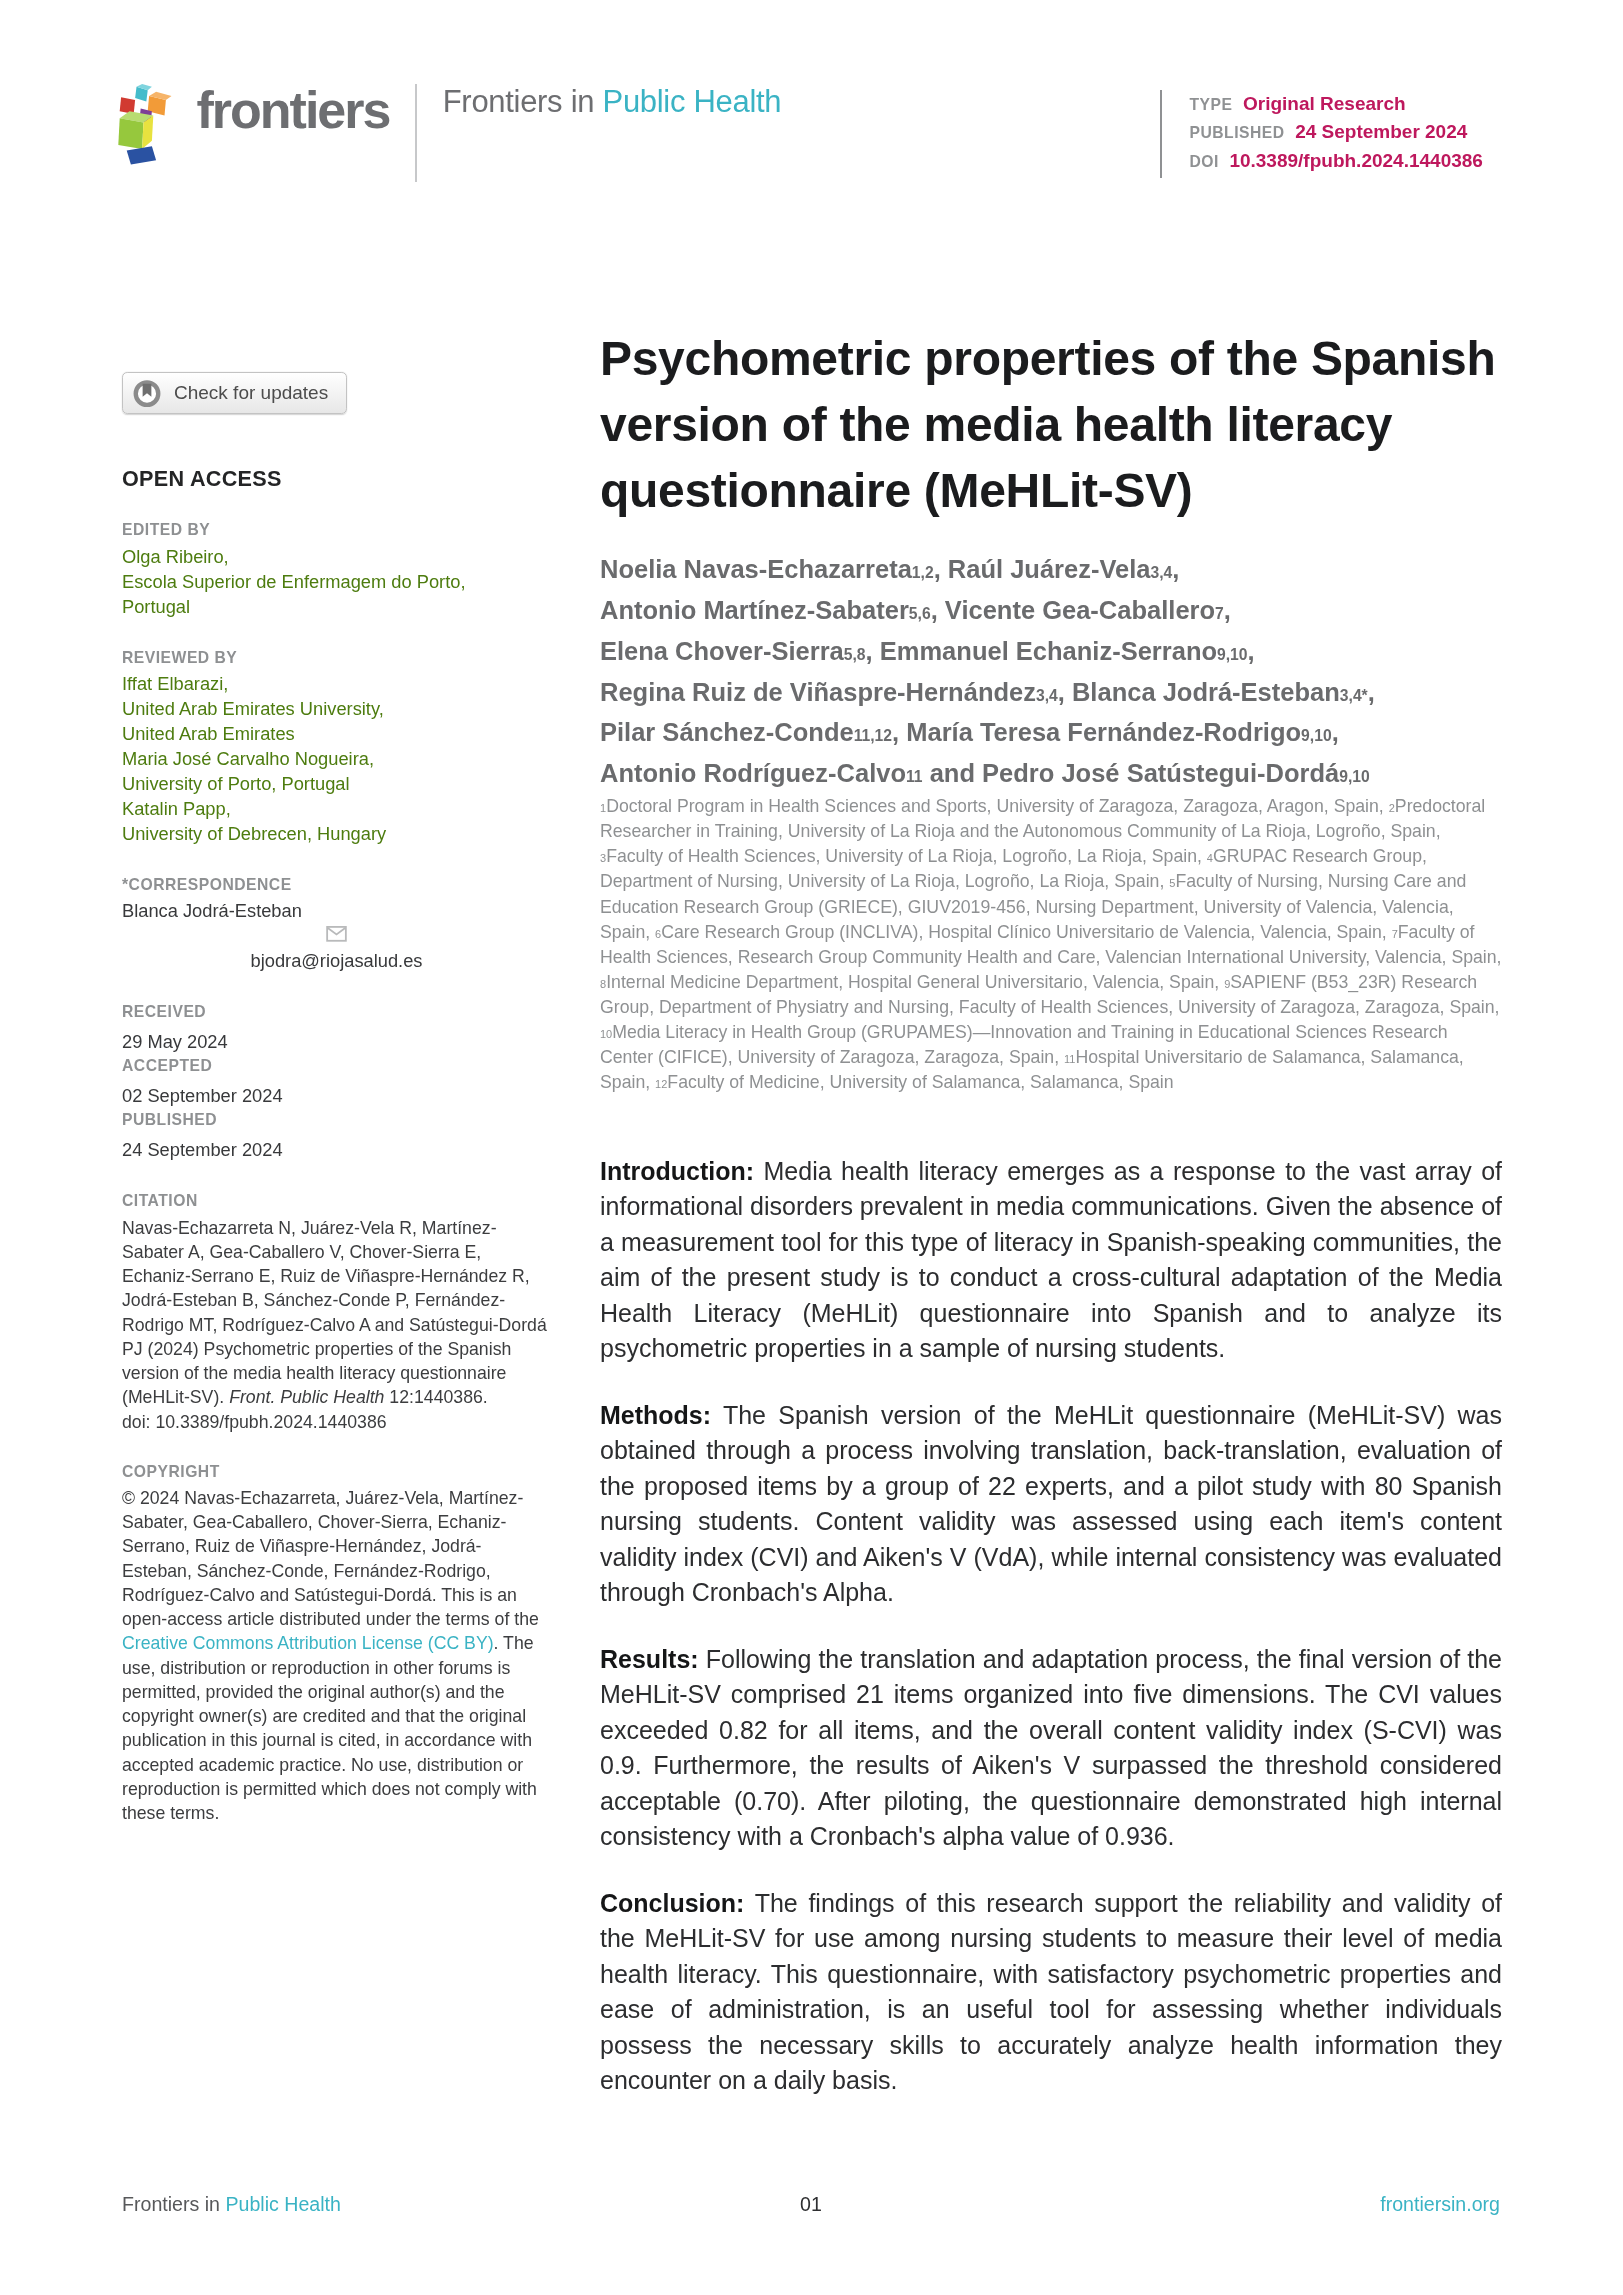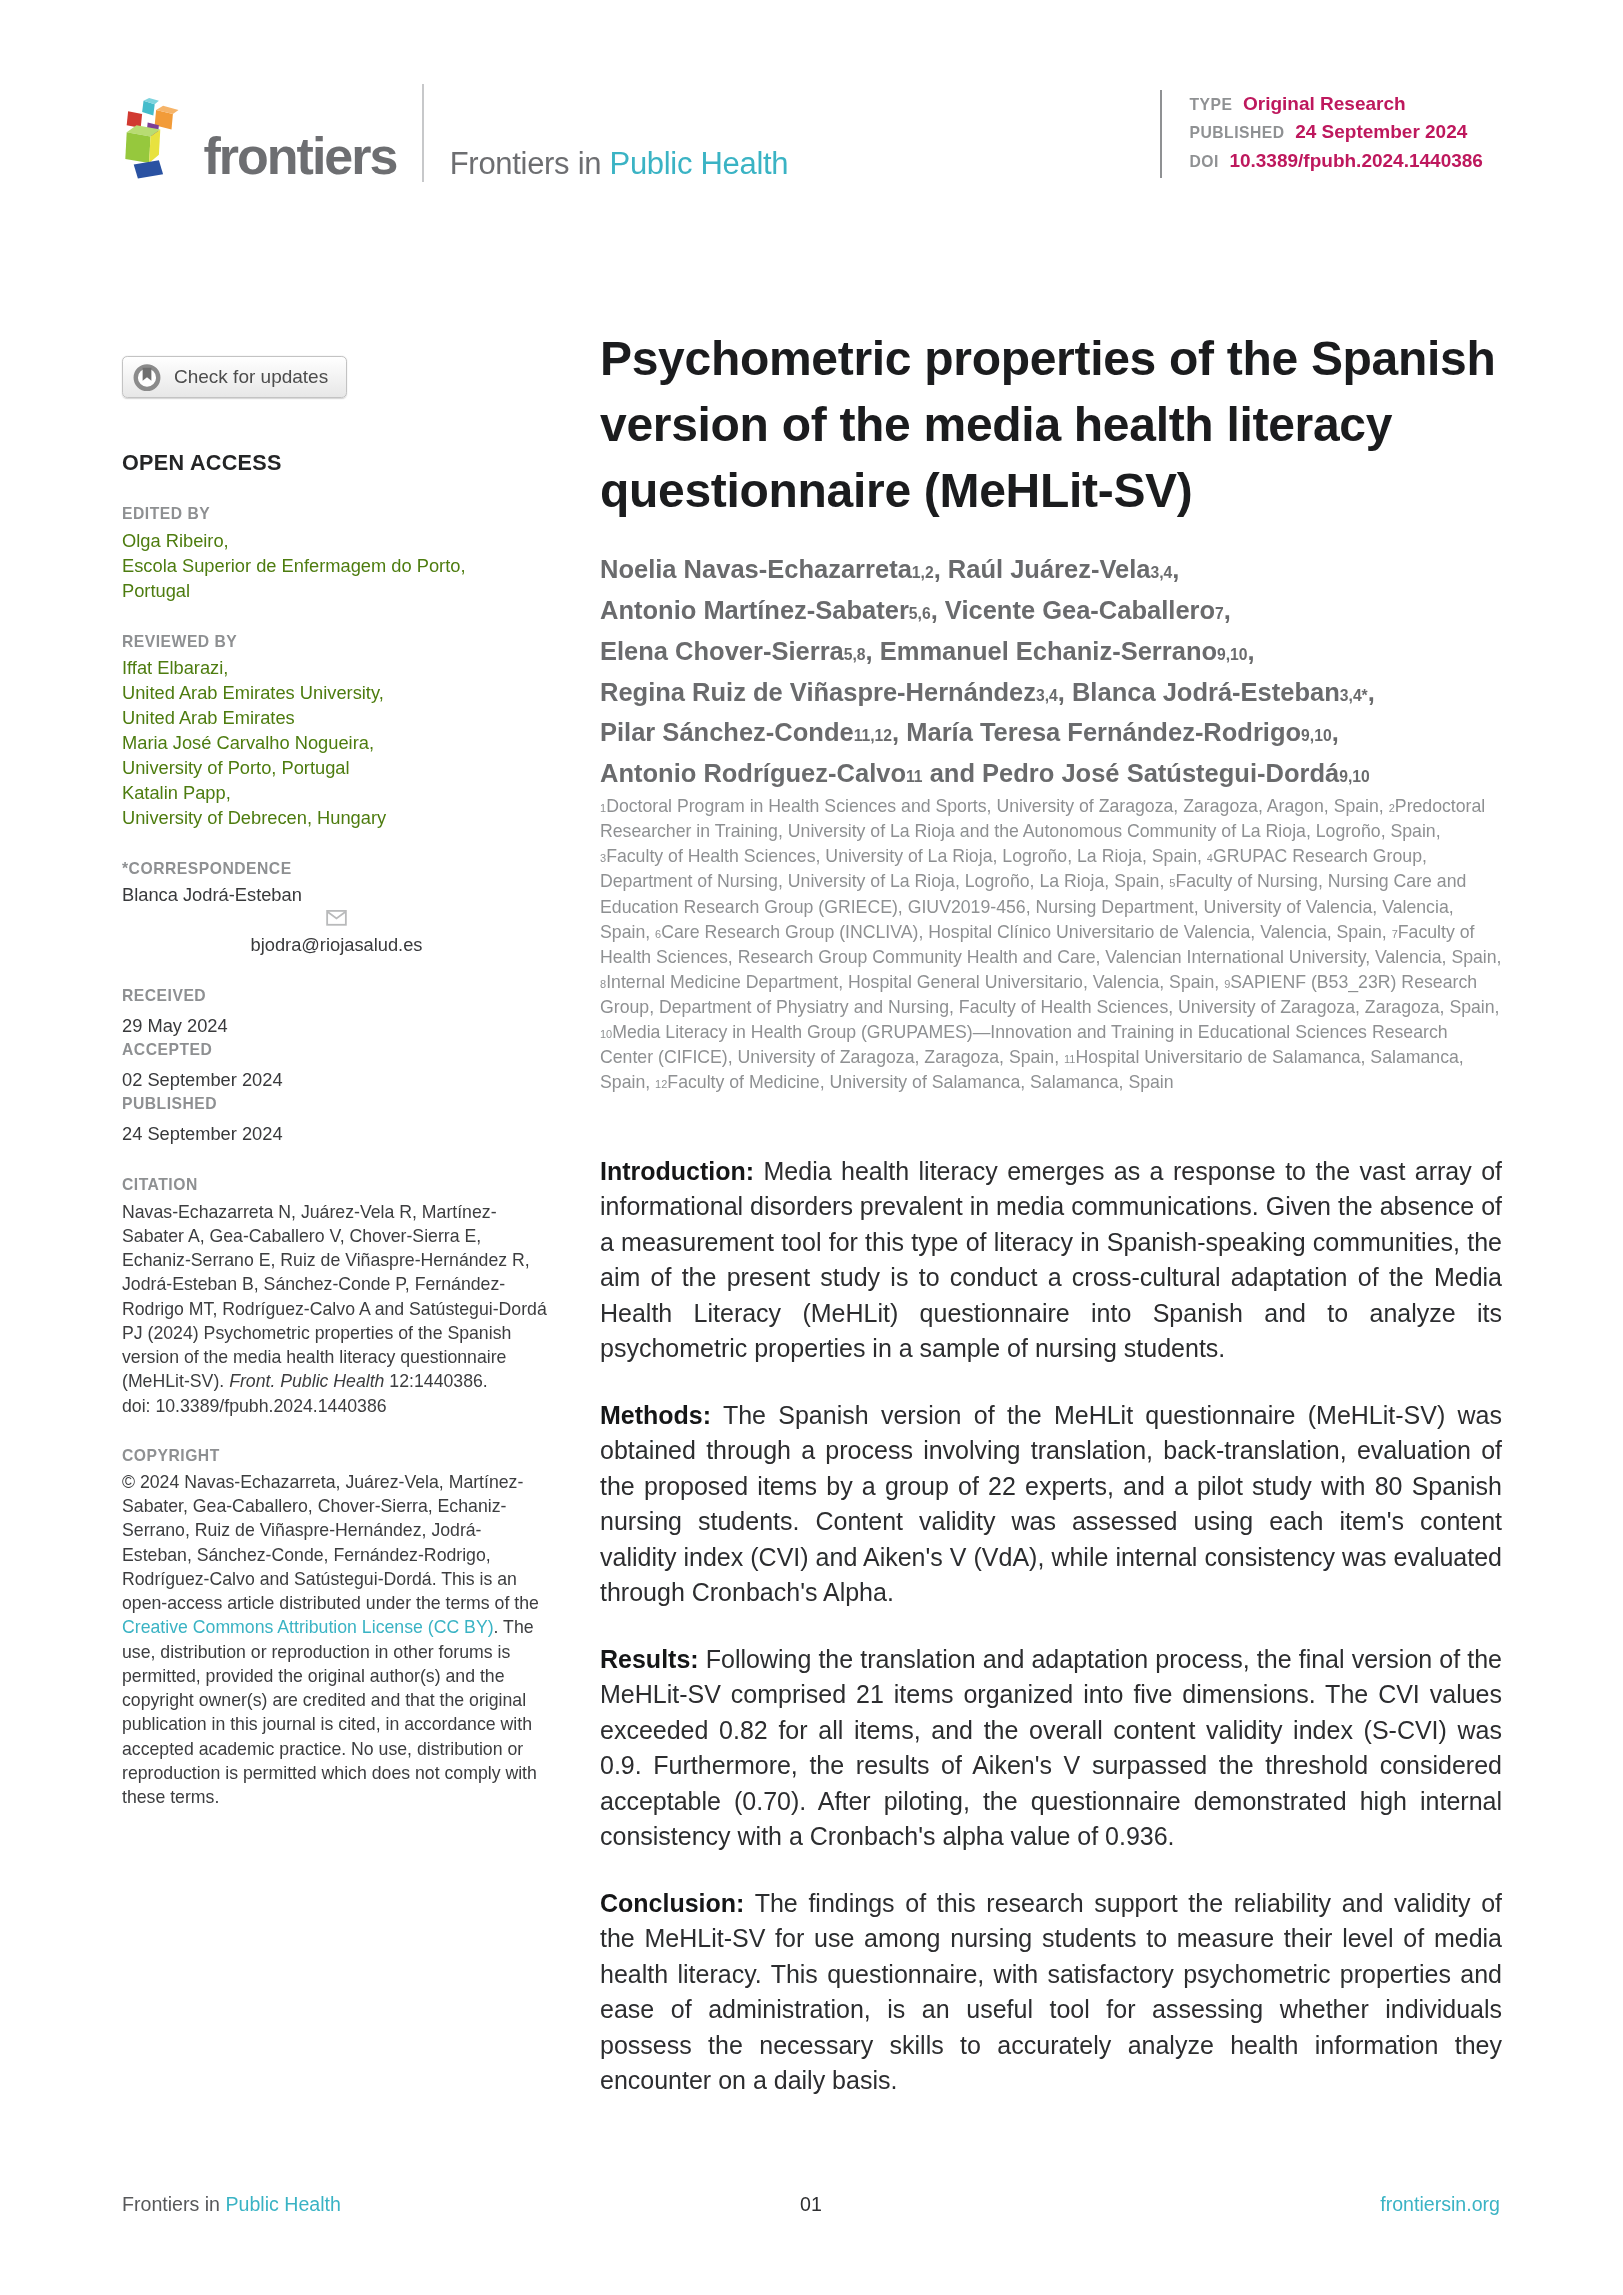--- a/index.html
+++ b/index.html
@@ -1,35 +1,35 @@
 <!DOCTYPE html>
 <html style="font-size:10.5px"><head>
 <meta charset="utf-8">
 <style>
   html,body{margin:0;padding:0;background:#ffffff;}
   .page{
     position:relative;width:1623px;height:2295px;background:#ffffff;overflow:hidden;
     font-family:"Liberation Sans","DejaVu Sans",sans-serif;color:#2c2d2f;
   }
   
-  .header-left{position:absolute;left:122px;top:84px;display:flex;align-items:flex-end;}
+  .header-left{position:absolute;left:115px;top:84px;display:flex;align-items:flex-start;}
   .logo-cubes{width:71px;height:84px;margin-right:10.5px;flex:0 0 auto;}
   .logo-word{font-size:52px;font-weight:bold;color:#6d6e71;letter-spacing:-2px;line-height:1;}
   .header-divider{width:1.3px;height:98px;background:#c7c8ca;margin:0 26px;}
   .journal-name{font-size:31px;color:#6d6e71;letter-spacing:-0.3px;}
   .journal-name .teal{color:#3ab3c4;}
   .article-meta{
     position:absolute;left:1160px;top:90px;border-left:2px solid #8f9193;
     padding:2.6px 0 6.5px 27.5px;display:flex;flex-direction:column;gap:6.5px;min-width:314px;
   }
   .meta-row{display:flex;align-items:baseline;gap:10.5px;white-space:nowrap;}
   .meta-label{color:#8f9193;font-weight:bold;font-size:15.7px;letter-spacing:0.5px;}
   .meta-value{color:#be185d;font-size:19px;font-weight:bold;}
   
-  .sidebar{position:absolute;left:122px;top:356px;width:429px;}
+  .sidebar{position:absolute;left:122px;top:372px;width:429px;}
   .check-btn{
     display:inline-flex;align-items:center;gap:11.8px;cursor:pointer;
     background:linear-gradient(#ffffff,#e7e7e7);border:1.3px solid #c3c3c3;border-radius:5.2px;
     padding:5.2px 18.3px 5.2px 9.2px;box-shadow:0 0.7px 1.3px rgba(0,0,0,0.18);
   }
   .check-btn-label{font-size:19px;color:#4c4c4c;}
   .open-access{margin-top:52px;font-size:21.6px;font-weight:bold;color:#242526;letter-spacing:0.3px;}
   .side-label{margin-top:29px;font-size:15.7px;font-weight:bold;color:#8e9092;letter-spacing:0.5px;}
   .side-lines{margin-top:5.2px;font-size:18.3px;color:#4d7c0f;line-height:1.36;}
   .side-line{min-height:25px;}

